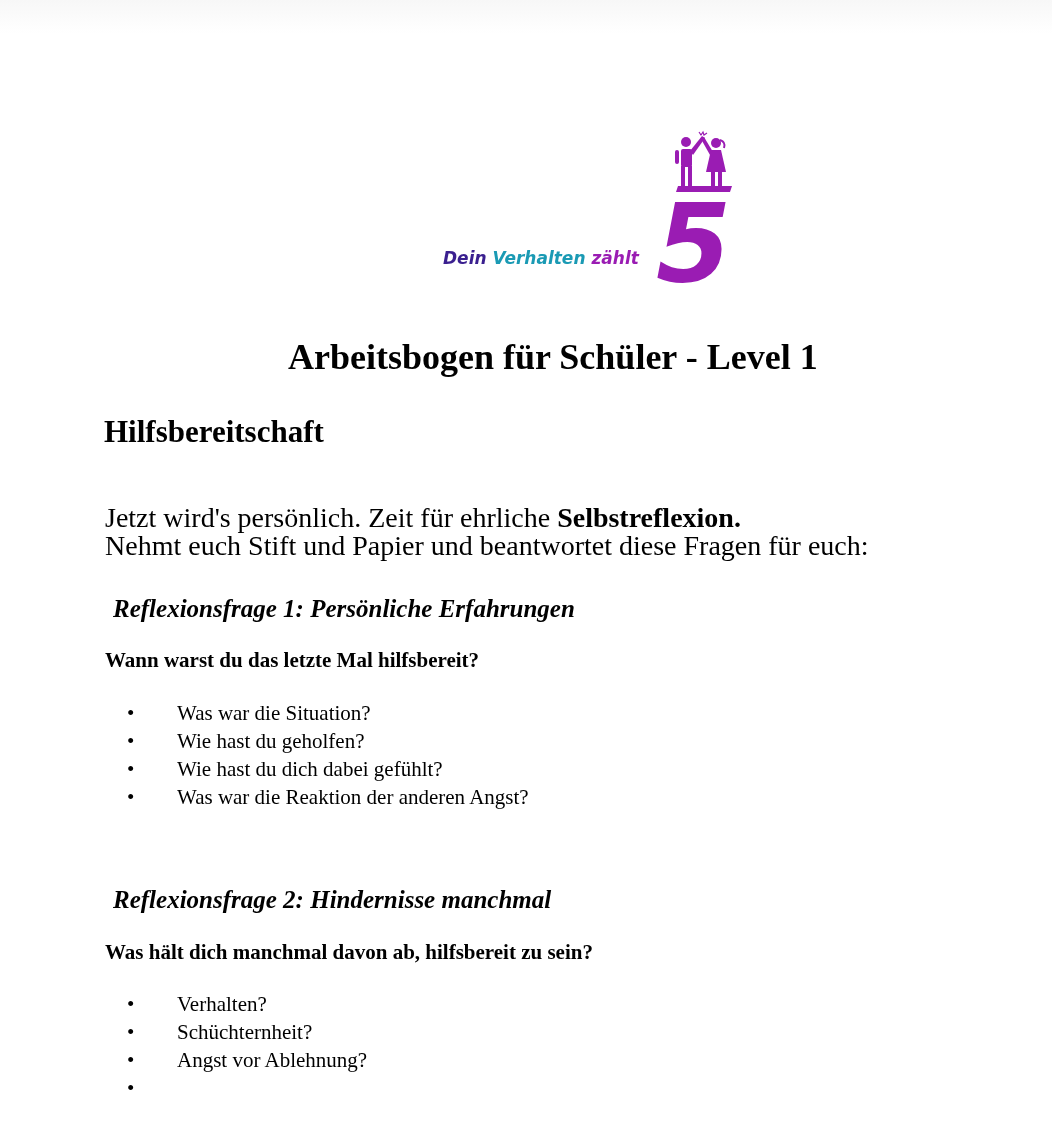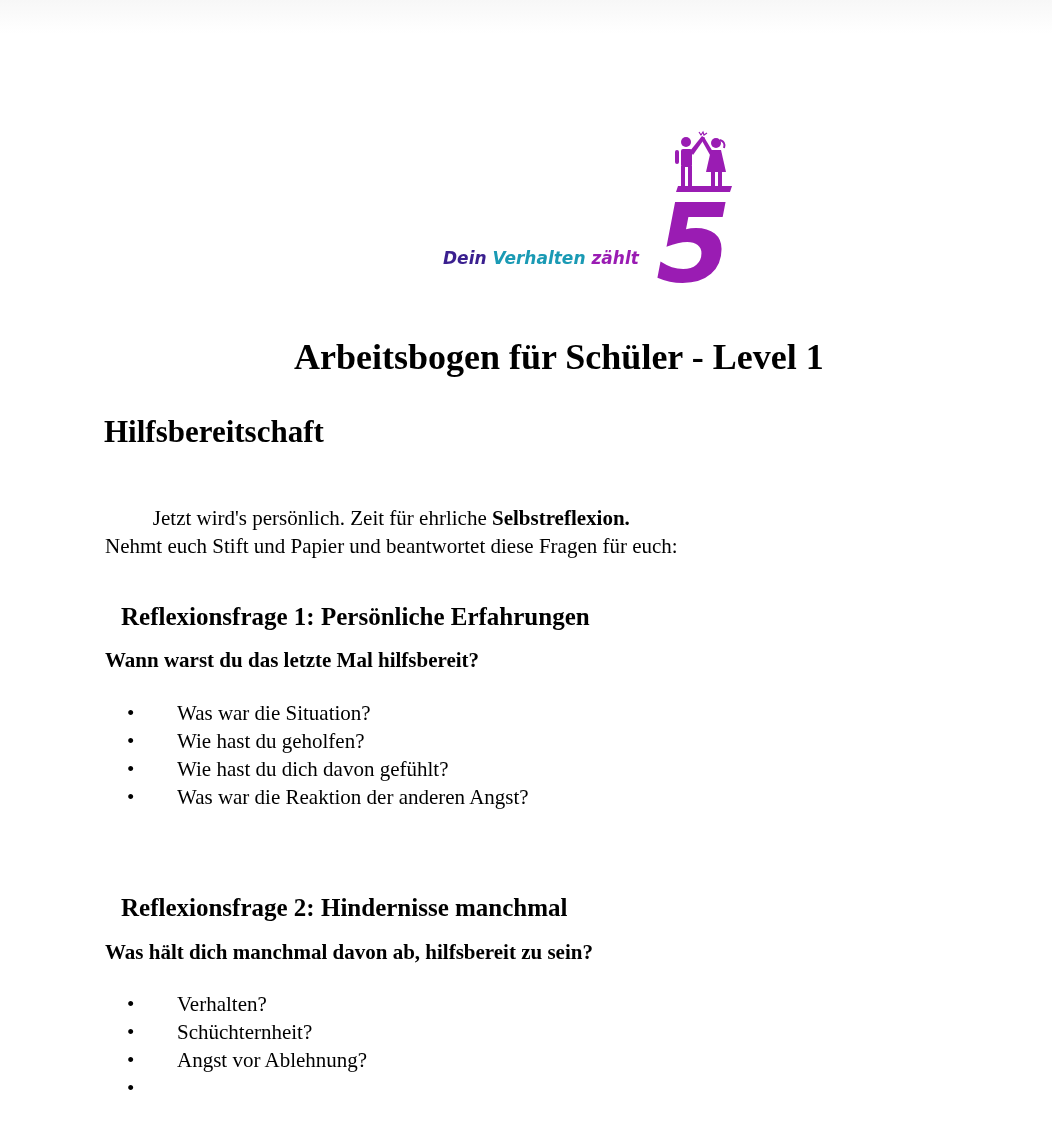--- a/index.html
+++ b/index.html
@@ -31,34 +31,34 @@
   }
   .logo-tag {
     position: absolute; left: 3px; top: 120px;
     font-family: "DejaVu Sans", sans-serif;
     font-weight: bold; font-style: italic; font-size: 17px;
     white-space: nowrap;
   }
   .logo-figures { position: absolute; left: 232px; top: 0; width: 64px; height: 64px; }
 
   .title {
-    position: absolute; left: 294px; top: 336px;
+    position: absolute; left: 288px; top: 336px;
     font-size: 36px; font-weight: bold; white-space: nowrap; margin: 0;
   }
   .h1 {
     position: absolute; left: 104px; top: 414px;
     font-size: 31px; font-weight: bold; margin: 0; white-space: nowrap;
   }
   .intro {
     position: absolute; left: 105px; top: 504px;
-    font-size: 21px; line-height: 28px; margin: 0; text-align: center;
+    font-size: 28px; line-height: 28px; margin: 0;
   }
   .h3 {
-    position: absolute; left: 105px; margin: 16px;
-    font-size: 25px; font-weight: bold; white-space: nowrap;
+    position: absolute; left: 105px; margin: 8px;
+    font-size: 25px; font-weight: bold; white-space: nowrap; font-style: italic;
   }
   .q {
     position: absolute; left: 105px; margin: 0;
     font-size: 21px; font-weight: bold; white-space: nowrap; text-align: right;
   }
   ul.list {
     position: absolute; left: 105px; margin: 0; padding: 0; list-style: none;
     font-size: 21px; line-height: 28px;
   }
   ul.list li { position: relative; padding-left: 72px; white-space: nowrap; }
@@ -106,21 +106,21 @@
 <p class="intro">
   <span>Jetzt wird's persönlich. Zeit für ehrliche </span><b>Selbstreflexion.</b><br>
   <span>Nehmt euch Stift und Papier und beantwortet diese Fragen für euch:</span>
 </p>
 
 <h3 class="h3" style="top:587px">Reflexionsfrage 1: Persönliche Erfahrungen</h3>
 <p class="q" style="top:648px">Wann warst du das letzte Mal hilfsbereit?</p>
 <ul class="list" style="top:699px">
   <li><span class="bullet">•</span><span>Was war die Situation?</span></li>
   <li><span class="bullet">•</span><span>Wie hast du geholfen?</span></li>
-  <li><span class="bullet">•</span><span>Wie hast du dich davon gefühlt?</span></li>
+  <li><span class="bullet">•</span><span>Wie hast du dich dabei gefühlt?</span></li>
   <li><span class="bullet">•</span><span>Was war die Reaktion der anderen Angst?</span></li>
 </ul>
 
 <h3 class="h3" style="top:878px">Reflexionsfrage 2: Hindernisse manchmal</h3>
 <p class="q" style="top:940px">Was hält dich manchmal davon ab, hilfsbereit zu sein?</p>
 <ul class="list" style="top:990px">
   <li><span class="bullet">•</span><span>Verhalten?</span></li>
   <li><span class="bullet">•</span><span>Schüchternheit?</span></li>
   <li><span class="bullet">•</span><span>Angst vor Ablehnung?</span></li>
   <li><span class="bullet">•</span></li>

